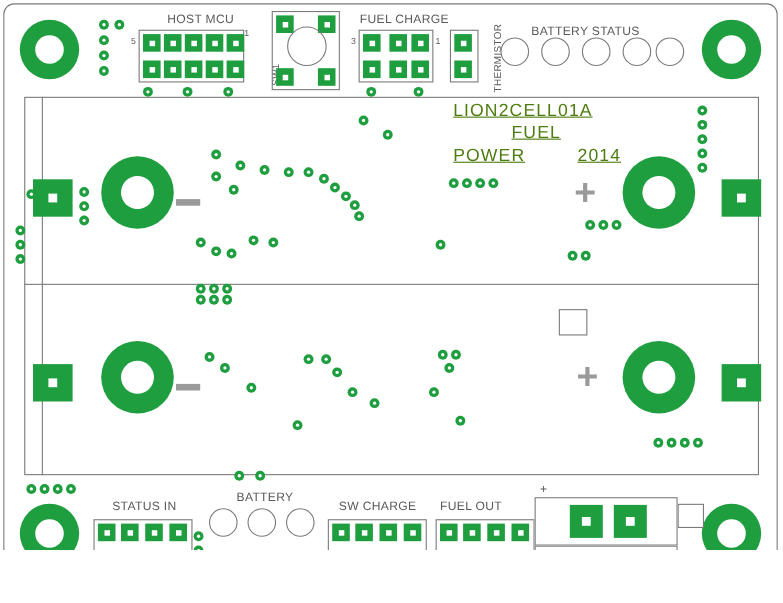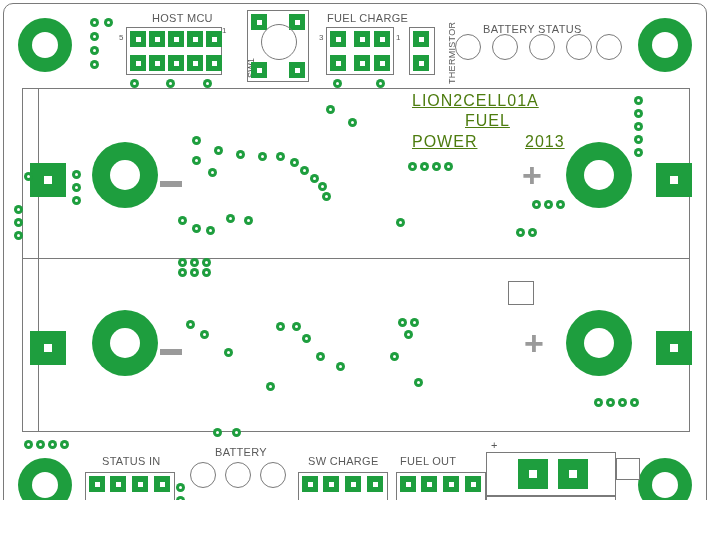--- a/index.html
+++ b/index.html
@@ -273,21 +273,21 @@
   <div class="lbl" style="left:483px; top:23px;">BATTERY STATUS</div>
   <div class="silk-circle" style="left:455px; top:34px; width:26px; height:26px;"></div>
   <div class="silk-circle" style="left:492px; top:34px; width:26px; height:26px;"></div>
   <div class="silk-circle" style="left:529px; top:34px; width:26px; height:26px;"></div>
   <div class="silk-circle" style="left:566px; top:34px; width:26px; height:26px;"></div>
   <div class="silk-circle" style="left:596px; top:34px; width:26px; height:26px;"></div>
 
   <div class="lbl big" style="left:412px; top:92px;">LION2CELL01A</div>
   <div class="lbl big" style="left:465px; top:112px;">FUEL</div>
   <div class="lbl big" style="left:412px; top:133px;">POWER</div>
-  <div class="lbl big" style="left:525px; top:133px;">2013</div>
+  <div class="lbl big" style="left:525px; top:133px;">2014</div>
 
   <div class="ring" style="left:92px; top:142px; width:66px; height:66px;">
     <div class="rh" style="left:18px; top:18px; width:30px; height:30px;"></div>
   </div>
   <div class="ring" style="left:566px; top:142px; width:66px; height:66px;">
     <div class="rh" style="left:18px; top:18px; width:30px; height:30px;"></div>
   </div>
   <div class="minus" style="left:160px; top:181px; width:22px; height:6px;"></div>
   <div class="plusminus" style="left:522px; top:158px;">+</div>
 

